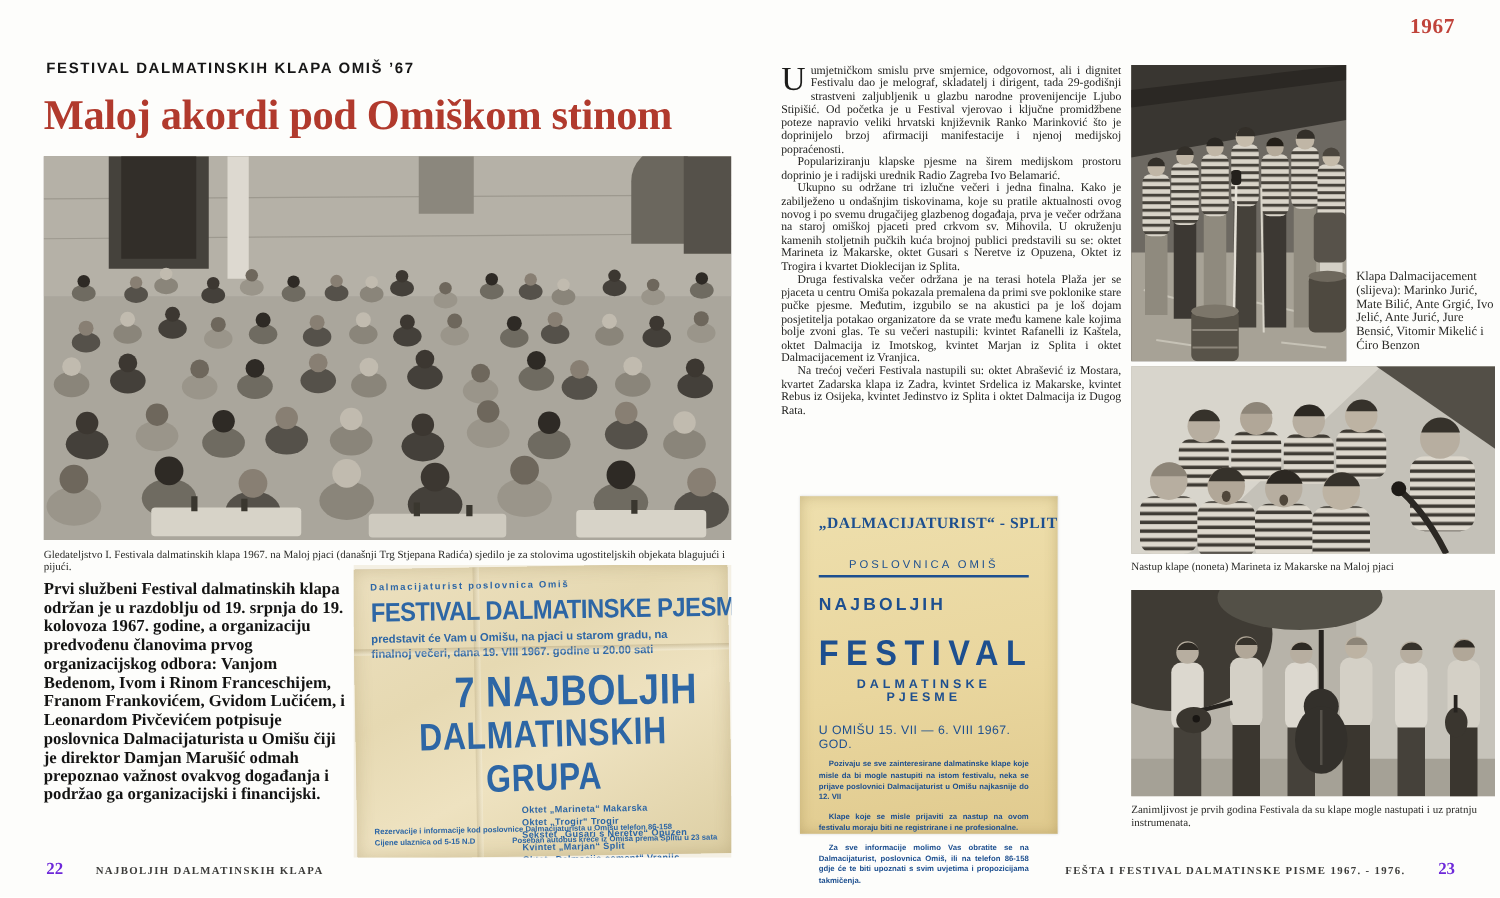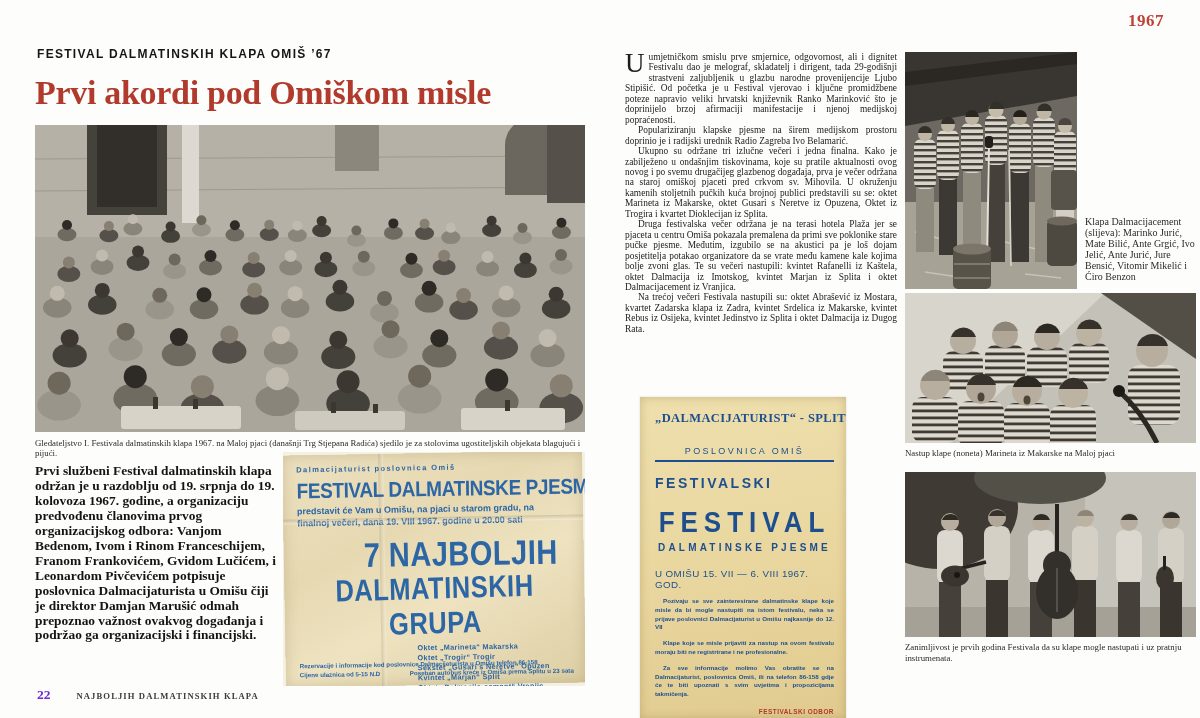--- a/index.html
+++ b/index.html
@@ -63,25 +63,25 @@
   
   .year-badge { left:1108px; top:11px; width:56px; text-align:right;
     font-weight:bold; font-size:17px; color:#c0433a; letter-spacing:0.5px; }
   .rp-text { left:625px; top:52px; width:272px; font-size:9.4px; line-height:10.45px; text-align:justify; color:#1c1c1a; }
   .rp-para { text-indent:13px; }
   .rp-para-first { text-indent:0; }
   .dropcap { float:left; font-size:27px; line-height:20px; padding:1px 4px 0 0; font-weight:normal; color:#1c1c1a; }
 
   
   .posterB {
-    left:640px; top:397px; width:206px; height:322px;
+    left:640px; top:397px; width:206px; height:270px;
     background:linear-gradient(170deg,#eedfad 0%,#e9d69e 55%,#e0ca8e 100%);
     box-shadow:inset 0 0 10px rgba(120,95,40,.3), 0 0 2px rgba(0,0,0,.15);
     color:#1d4f8f; font-family:"Liberation Sans", sans-serif;
-    padding:14px 12px 10px 15px; display:flex; flex-direction:column;
+    padding:14px 23px 10px 15px; display:flex; flex-direction:column;
   }
   .pB-header { font-family:"Liberation Serif", serif; font-weight:bold; font-size:12.5px; text-align:center; letter-spacing:0.4px; white-space:nowrap; }
   .pB-sub { font-size:9px; letter-spacing:2.4px; text-align:center; margin-top:20px; padding-bottom:4px; border-bottom:2px solid #1d4f8f; }
   .pB-organizira { font-weight:bold; font-size:14px; letter-spacing:2.5px; margin-top:13px; }
   .pB-festival { font-weight:bold; font-size:26px; letter-spacing:6px; text-align:center; margin-top:16px; transform:scaleY(1.1); }
   .pB-festival-sub { font-weight:bold; font-size:10px; letter-spacing:3.2px; text-align:center; margin-top:4px; }
   .pB-dates { font-size:9.8px; margin-top:15px; letter-spacing:0.4px; }
   .pB-para { font-weight:bold; font-size:6.2px; line-height:8.8px; text-align:justify; margin-top:7px; text-indent:8px; }
   .pB-signoff { font-weight:bold; font-size:6.4px; color:#b0382c; text-align:right; margin-top:9px; letter-spacing:0.5px; }
 
@@ -94,21 +94,21 @@
   .captionD { left:905px; top:642px; width:291px; font-size:8.8px; line-height:11px; color:#2b2b28; }
 
   .footer-right { right:36px; top:687px; display:flex; align-items:baseline; gap:26px; }
 </style>
 </head>
 <body>
 
 <div class="spread">
 
   <div class="abs kicker">FESTIVAL DALMATINSKIH KLAPA OMIŠ ’67</div>
-  <h1 class="abs main-title">Prvi akordi pod Omiškom misle</h1>
+  <h1 class="abs main-title">Maloj akordi pod Omiškom stinom</h1>
 
   <div class="abs photoA">
     <svg viewBox="0 0 550 307" preserveAspectRatio="none">
       <rect width="550" height="307" fill="#aaa69c"></rect>
       <rect y="0" width="550" height="112" fill="#b5b1a7"></rect>
       <line x1="0" y1="34" x2="550" y2="31" stroke="#9d998f" stroke-width="1"></line>
       <line x1="0" y1="66" x2="550" y2="62" stroke="#9d998f" stroke-width="1"></line>
       <rect x="52" y="0" width="80" height="90" fill="#45423c"></rect>
       <rect x="62" y="0" width="60" height="82" fill="#322e29"></rect>
       <rect x="147" y="0" width="17" height="98" fill="#ddd9d0"></rect>
@@ -292,21 +292,21 @@
     <p class="rp-para rp-para-first"><span class="dropcap">U</span><span>umjetničkom smislu prve smjernice, odgovornost, ali i dignitet Festivalu dao je melograf, skladatelj i dirigent, tada 29-godišnji strastveni zaljubljenik u glazbu narodne provenijencije Ljubo Stipišić. Od početka je u Festival vjerovao i ključne promidžbene poteze napravio veliki hrvatski književnik Ranko Marinković što je doprinijelo brzoj afirmaciji manifestacije i njenoj medijskoj popraćenosti.</span></p>
     <p class="rp-para">Populariziranju klapske pjesme na širem medijskom prostoru doprinio je i radijski urednik Radio Zagreba Ivo Belamarić.</p>
     <p class="rp-para">Ukupno su održane tri izlučne večeri i jedna finalna. Kako je zabilježeno u ondašnjim tiskovinama, koje su pratile aktualnosti ovog novog i po svemu drugačijeg glazbenog događaja, prva je večer održana na staroj omiškoj pjaceti pred crkvom sv. Mihovila. U okruženju kamenih stoljetnih pučkih kuća brojnoj publici predstavili su se: oktet Marineta iz Makarske, oktet Gusari s Neretve iz Opuzena, Oktet iz Trogira i kvartet Dioklecijan iz Splita.</p>
     <p class="rp-para">Druga festivalska večer održana je na terasi hotela Plaža jer se pjaceta u centru Omiša pokazala premalena da primi sve poklonike stare pučke pjesme. Međutim, izgubilo se na akustici pa je loš dojam posjetitelja potakao organizatore da se vrate među kamene kale kojima bolje zvoni glas. Te su večeri nastupili: kvintet Rafanelli iz Kaštela, oktet Dalmacija iz Imotskog, kvintet Marjan iz Splita i oktet Dalmacijacement iz Vranjica.</p>
     <p class="rp-para">Na trećoj večeri Festivala nastupili su: oktet Abrašević iz Mostara, kvartet Zadarska klapa iz Zadra, kvintet Srdelica iz Makarske, kvintet Rebus iz Osijeka, kvintet Jedinstvo iz Splita i oktet Dalmacija iz Dugog Rata.</p>
   </div>
 
   <div class="abs posterB">
     <div class="pB-header">„DALMACIJATURIST“ - SPLIT</div>
     <div class="pB-sub">POSLOVNICA OMIŠ</div>
-    <div class="pB-organizira">FESTIVALSKI</div>
+    <div class="pB-organizira">NAJBOLJIH</div>
     <div class="pB-festival">FESTIVAL</div>
     <div class="pB-festival-sub">DALMATINSKE PJESME</div>
     <div class="pB-dates">U OMIŠU 15. VII — 6. VIII 1967. GOD.</div>
     <div class="pB-para">Pozivaju se sve zainteresirane dalmatinske klape koje misle da bi mogle nastupiti na istom festivalu, neka se prijave poslovnici Dalmacijaturist u Omišu najkasnije do 12. VII</div>
     <div class="pB-para">Klape koje se misle prijaviti za nastup na ovom festivalu moraju biti ne registrirane i ne profesionalne.</div>
     <div class="pB-para">Za sve informacije molimo Vas obratite se na Dalmacijaturist, poslovnica Omiš, ili na telefon 86-158 gdje će te biti upoznati s svim uvjetima i propozicijama takmičenja.</div>
     <div class="pB-signoff">FESTIVALSKI ODBOR</div>
   </div>
 
   <div class="abs photoB">
@@ -509,14 +509,18 @@
         <circle cx="52" cy="103" r="3" fill="#191613"></circle>
       </g>
       <g>
         <ellipse cx="260" cy="106" rx="9" ry="12" fill="#3a362f"></ellipse>
         <rect x="258" y="84" width="3" height="14" fill="#26231f"></rect>
       </g>
     </svg>
   </div>
   <div class="abs captionD">Zanimljivost je prvih godina Festivala da su klape mogle nastupati i uz pratnju instrumenata.</div>
 
+  <div class="abs footer-right">
+    <span class="footer-label">FEŠTA I FESTIVAL DALMATINSKE PISME 1967. - 1976.</span>
+    <span class="pagenum">23</span>
+  </div>
 
 </div>
 
 </body></html>

